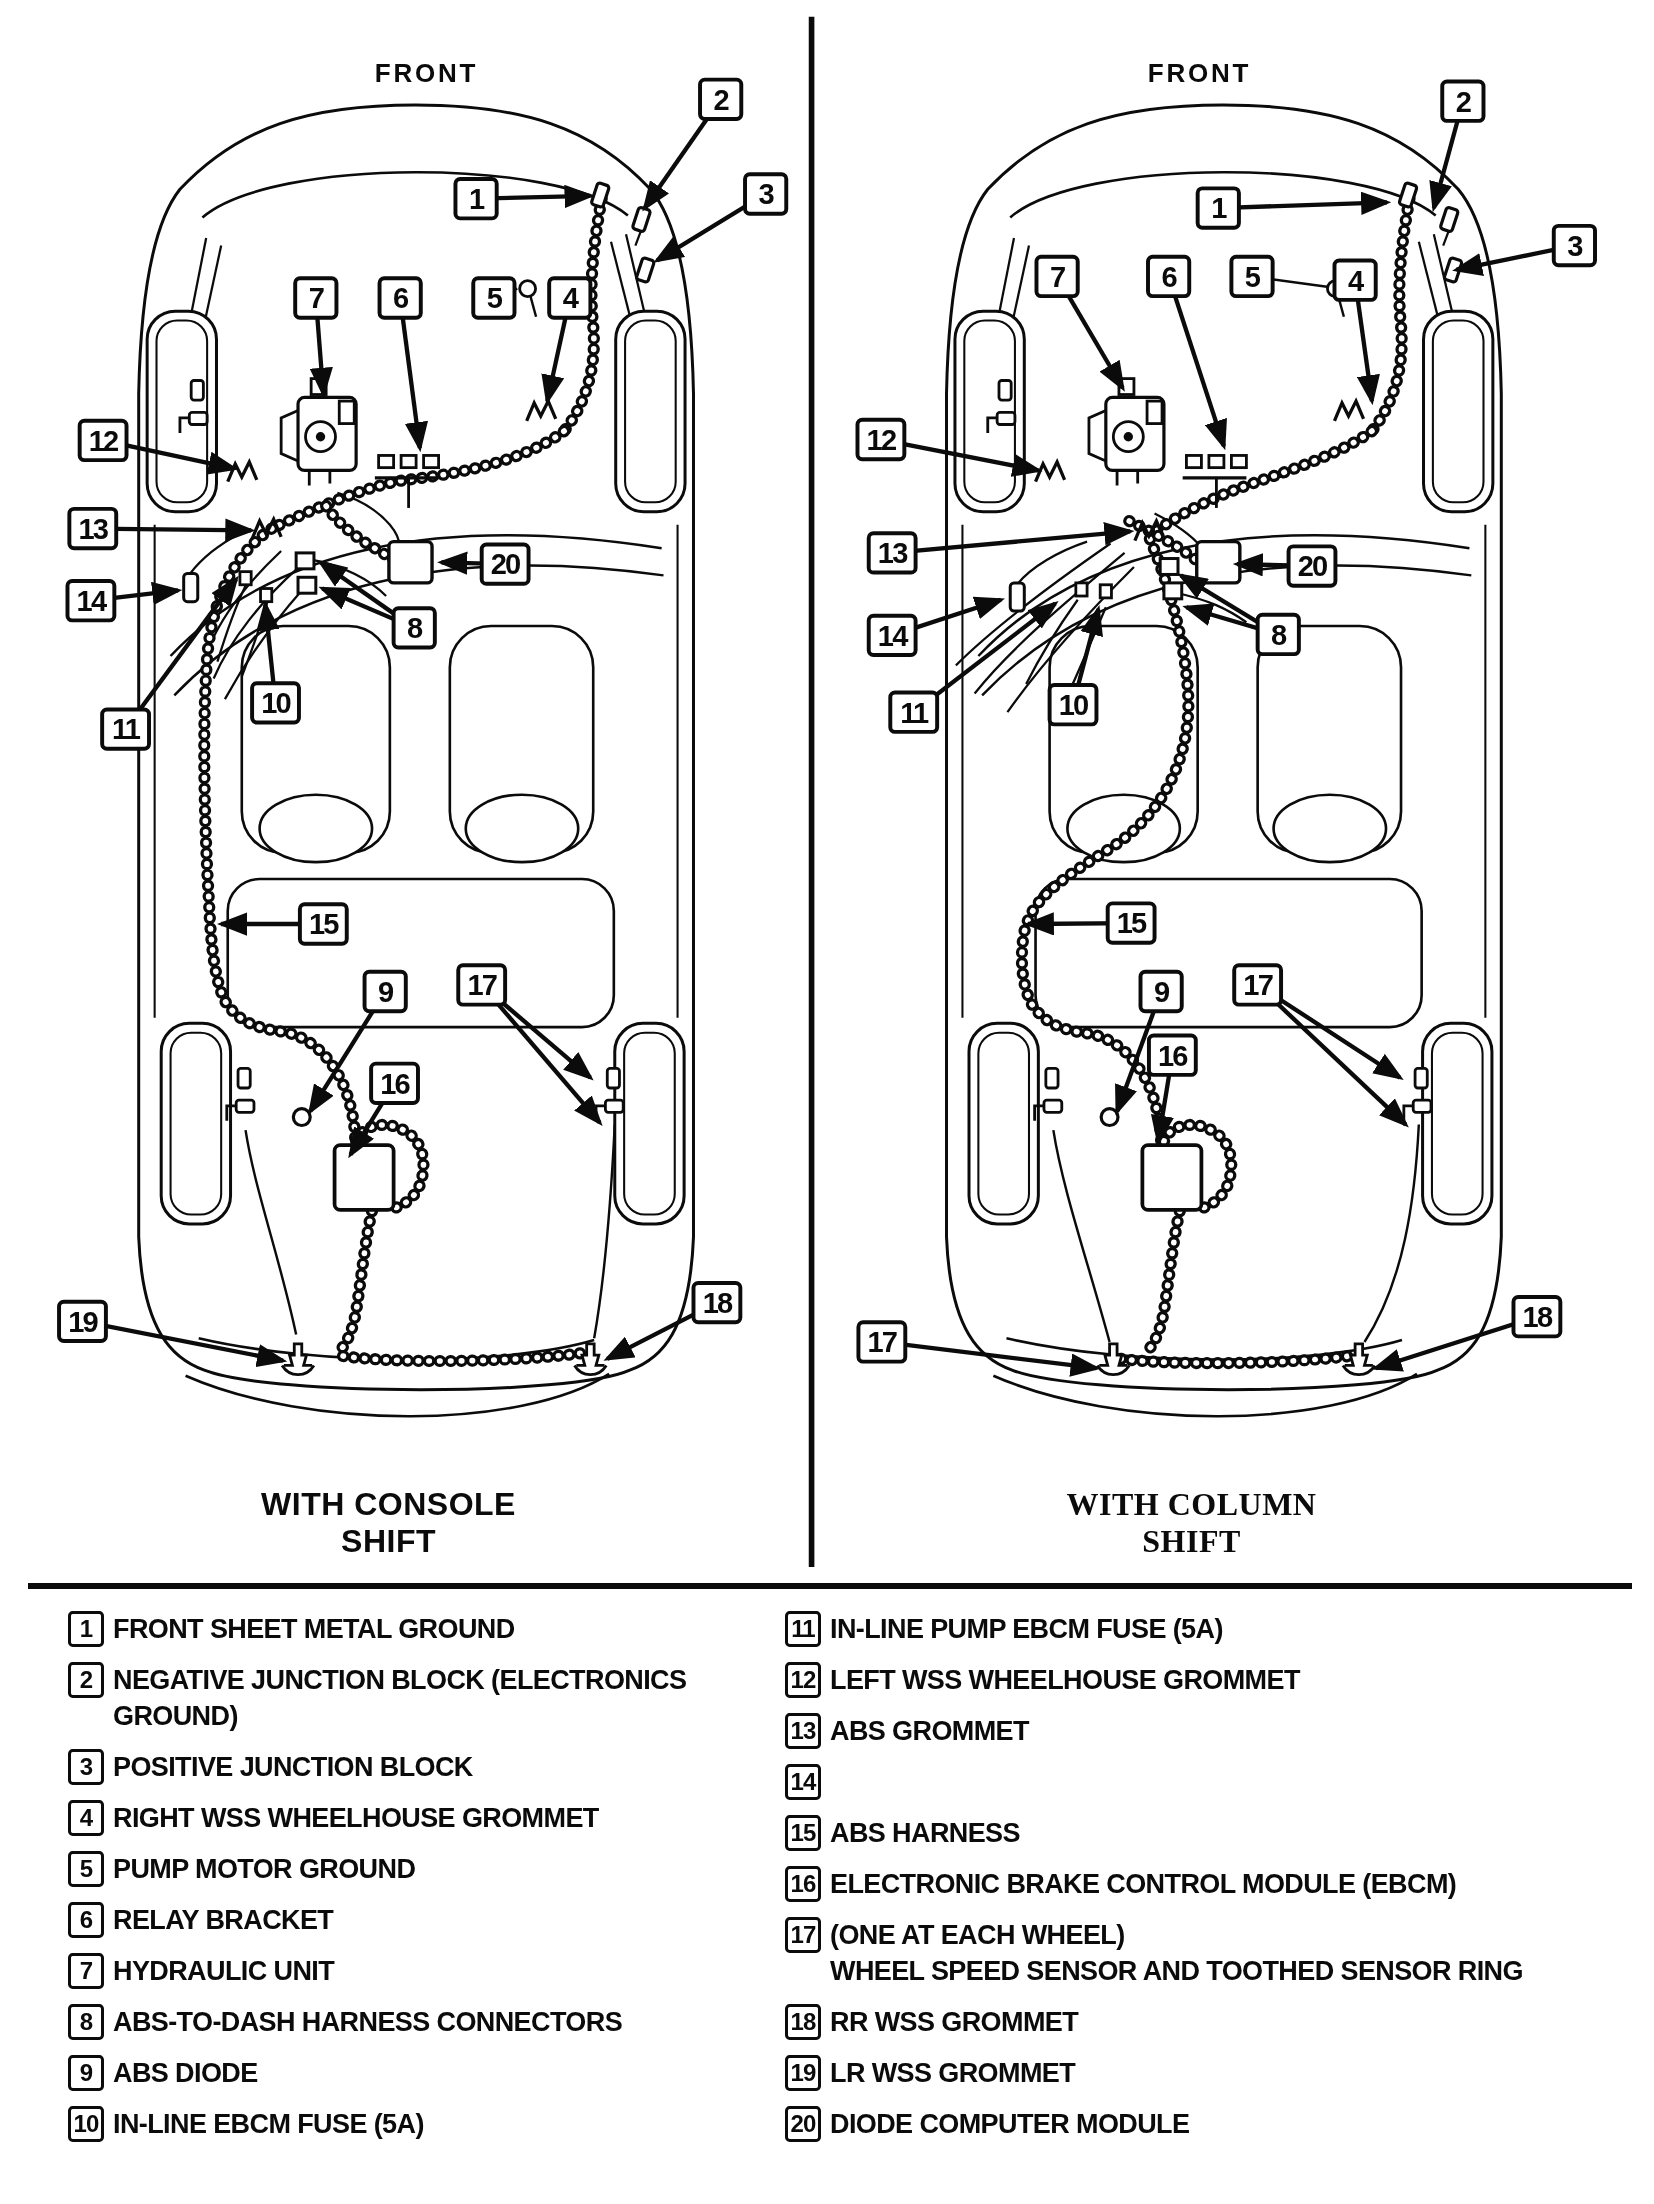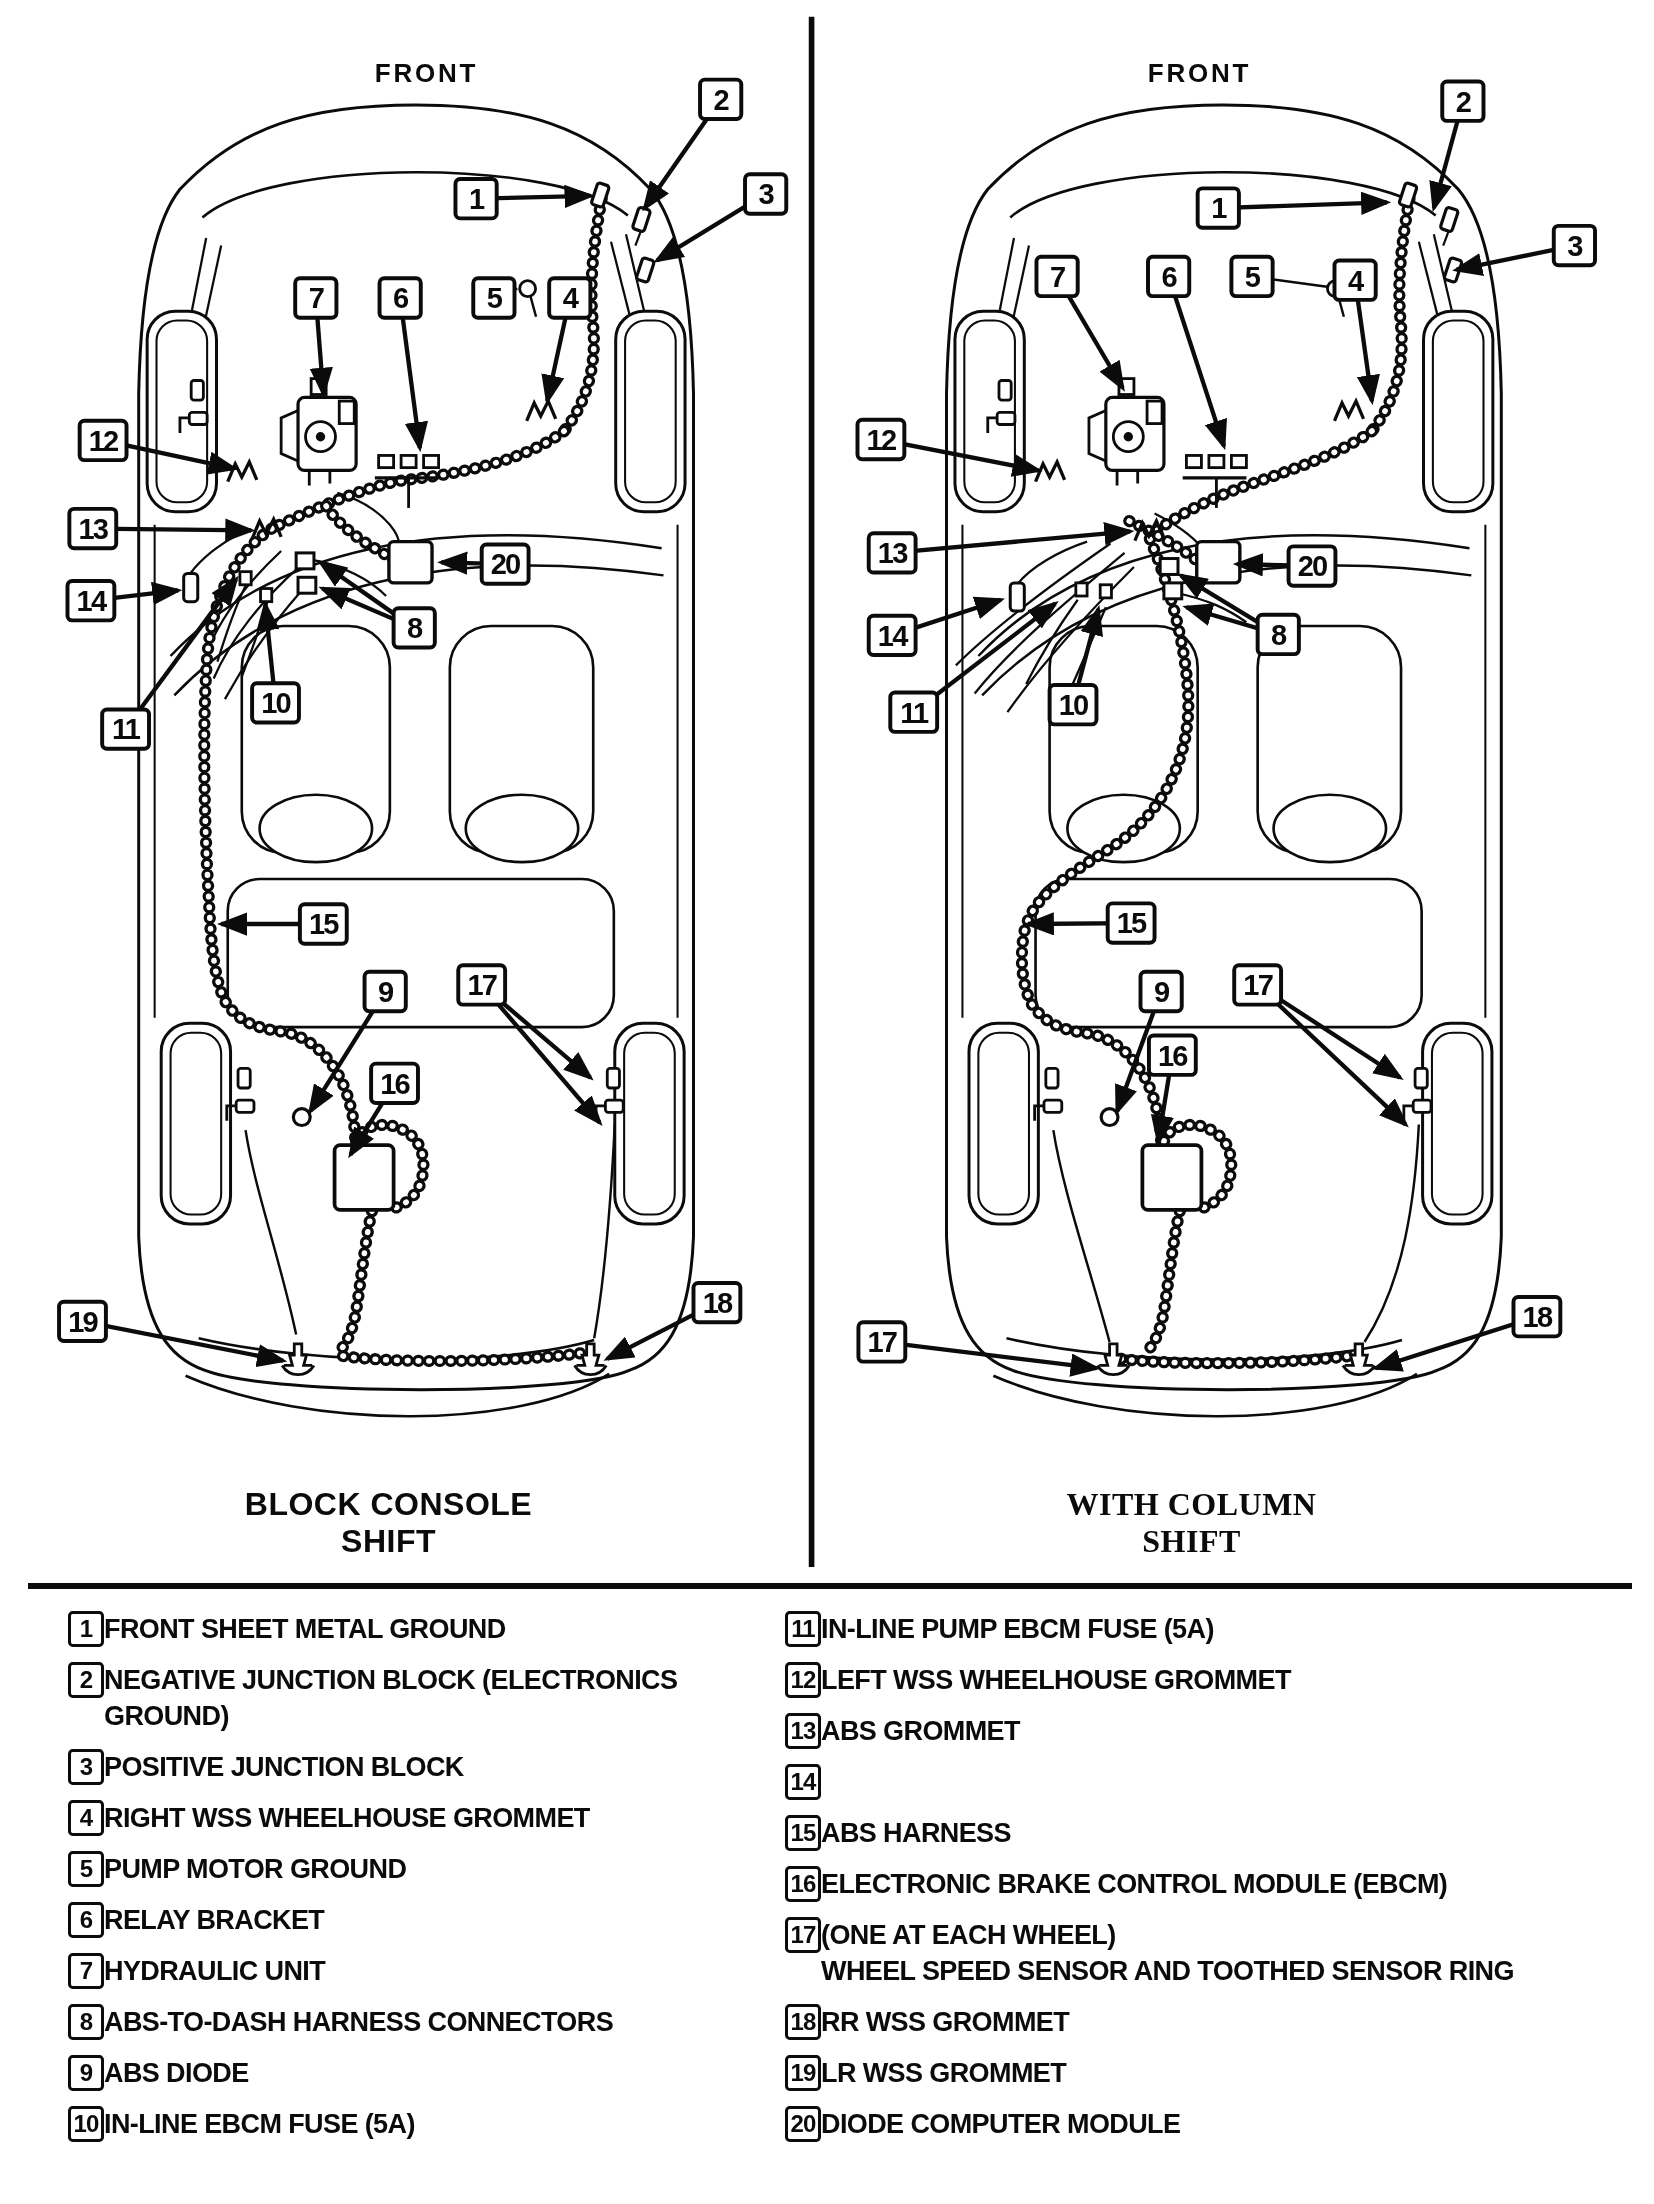--- a/index.html
+++ b/index.html
@@ -15,21 +15,21 @@
   #cap1{left:220px;top:1486px;}
   #cap2{left:1023px;top:1486px;font-family:Liberation Serif, serif;}
   .rule{position:absolute;left:28px;top:1583px;width:1604px;height:5.6px;background:#0b0b0b;}
   .legend{position:absolute;}
   #legend-left{left:68px;top:1611px;width:684px;}
   #legend-right{left:785px;top:1611px;width:857px;}
   .legend-item{display:flex;align-items:flex-start;margin-bottom:15px;}
   .lnum{flex:0 0 auto;width:36px;height:36px;border:3.7px solid #0b0b0b;border-radius:4.7px;
         box-sizing:border-box;display:flex;align-items:center;justify-content:center;
         font-size:24px;font-weight:bold;letter-spacing:-0.9px;}
-  .ltext{padding-left:0;font-size:27px;font-weight:bold;letter-spacing:-0.6px;
+  .ltext{padding-left:9px;font-size:27px;font-weight:bold;letter-spacing:-0.6px;
         line-height:36px;padding-top:0px;}
   .ltext div{white-space:nowrap;}
 </style>
 </head>
 <body>
 
 <div class="page">
   <svg id="dsvg" width="1655" height="1595" viewBox="0 0 1766 1702">
       <defs>
         <marker id="ah" markerUnits="strokeWidth" markerWidth="7" markerHeight="5.4" refX="6" refY="2.7" orient="auto">
@@ -348,21 +348,21 @@
         <text x="941" y="1443" text-anchor="middle" font-size="31" font-weight="bold" letter-spacing="-2" fill="#0b0b0b" font-family="&quot;Liberation Sans&quot;, sans-serif">17</text>
         <line x1="1640" y1="1405" x2="1468" y2="1460" stroke="#0b0b0b" stroke-width="4.6" marker-end="url(#ah)"></line>
         <rect x="1615" y="1384" width="50" height="42" rx="5" fill="#fff" stroke="#0b0b0b" stroke-width="4.2"></rect>
         <text x="1640" y="1416" text-anchor="middle" font-size="31" font-weight="bold" letter-spacing="-2" fill="#0b0b0b" font-family="&quot;Liberation Sans&quot;, sans-serif">18</text>
       </g>
       <line x1="866" y1="18" x2="866" y2="1672" stroke="#0b0b0b" stroke-width="6"></line>
     </svg>
   <div class="front-label" id="fl1">FRONT</div>
   <div class="front-label" id="fl2">FRONT</div>
   <div class="caption" id="cap1">
-    <div>BLOCK CONSOLE</div>
+    <div>WITH CONSOLE</div>
     <div>SHIFT</div>
   </div>
   <div class="caption" id="cap2">
     <div>WITH COLUMN</div>
     <div>SHIFT</div>
   </div>
   <div class="rule"></div>
   <div class="legend" id="legend-left">
       <div class="legend-item">
         <span class="lnum">1</span>

